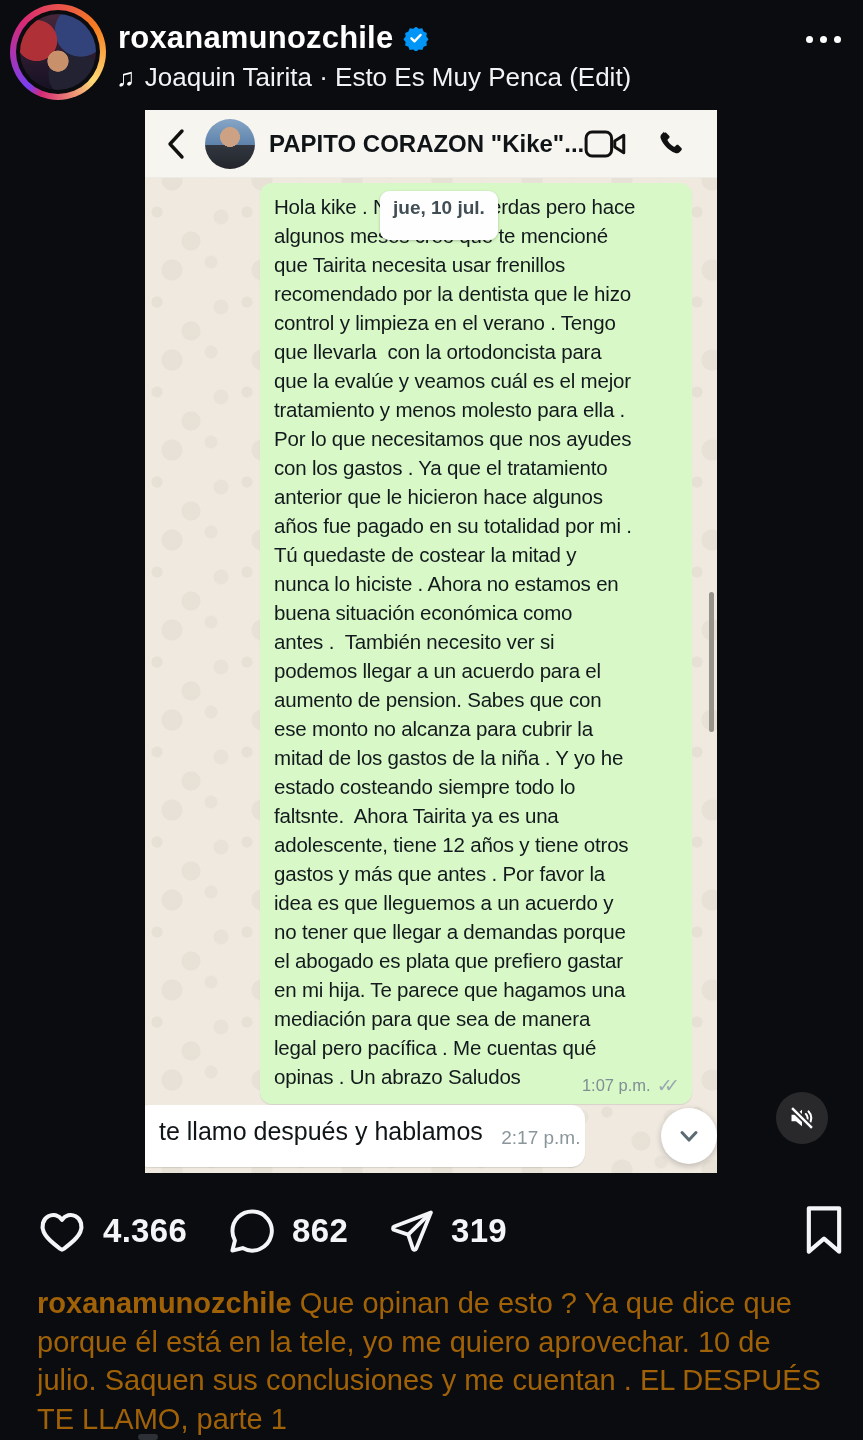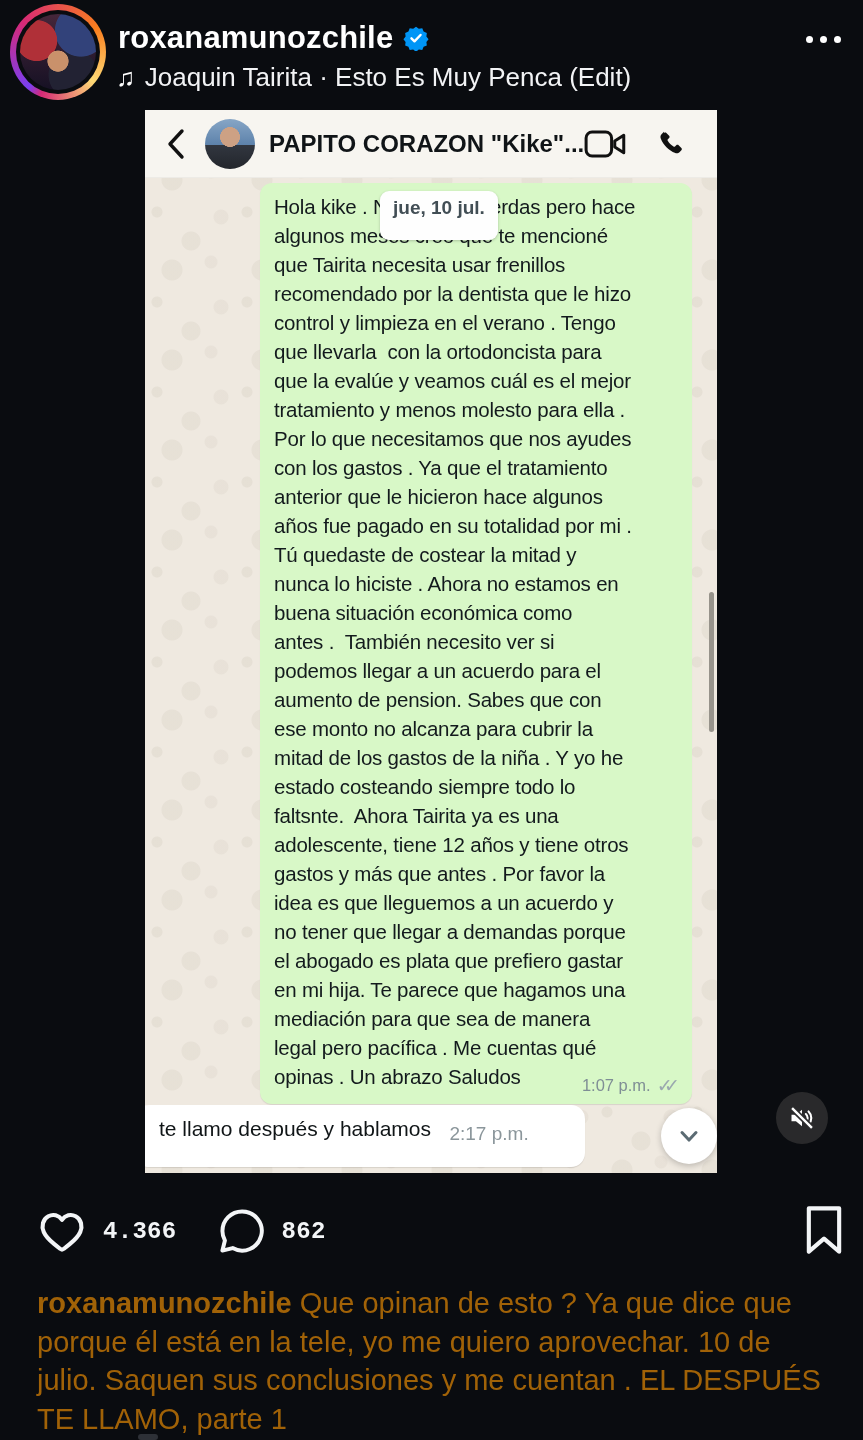--- a/index.html
+++ b/index.html
@@ -83,39 +83,39 @@
     background:#fefefe;border-radius:9px;box-shadow:0 1px 3px rgba(0,0,0,.22);
     font-size:19px;font-weight:600;color:#424e55;
   }
   .wa-scrollbar{position:absolute;left:564px;top:482px;width:5px;height:140px;background:#97938b;border-radius:3px;}
 
   .msg-in{
     position:absolute;left:-10px;top:995px;width:450px;height:62px;box-sizing:border-box;
     background:#ffffff;border-radius:14px;padding:12px 16px 0 24px;
     box-shadow:0 1px 1px rgba(0,0,0,.10);white-space:nowrap;
   }
-  .msg-in-text{font-size:21px;color:#101517;}
+  .msg-in-text{font-size:25px;color:#101517;}
   .msg-in-time{font-size:19px;color:#8b969b;margin-left:14px;position:relative;top:4px;margin-top:16px;}
 
   .scroll-fab{
     position:absolute;left:516px;top:998px;width:56px;height:56px;border-radius:50%;
     background:#fff;box-shadow:0 2px 6px rgba(0,0,0,.22);
     display:flex;align-items:center;justify-content:center;
   }
 
   
   .mute-btn{
     position:absolute;left:776px;top:1092px;width:52px;height:52px;border-radius:50%;
     background:rgba(44,44,46,.92);display:flex;align-items:center;justify-content:center;
   }
 
   
   .action-bar{position:absolute;left:36px;top:1202px;right:0;height:58px;display:flex;align-items:center;}
   .act{display:flex;align-items:center;gap:15px;margin-right:40px;}
-  .act-count{font-size:24px;font-weight:600;color:#f3f5f7;letter-spacing:.3px;font-family:Liberation Mono, monospace;}
+  .act-count{font-size:33px;font-weight:600;color:#f3f5f7;letter-spacing:.3px;}
   .save-btn{position:absolute;right:16px;top:1204px;}
 
   
   .caption{position:absolute;left:37px;top:1284px;width:800px;font-size:29px;line-height:38.5px;color:#a16207;}
   .cap-user{font-weight:700;margin-right:8px;}
 
   .cut-dash{position:absolute;left:138px;top:1434px;width:20px;height:6px;border-radius:3px;background:#4a4f55;opacity:.55;}
 </style>
 </head>
 <body>
@@ -233,20 +233,27 @@
       <path d="M12 20.6C11.7 20.6 5.3 16.3 3.6 12.5 2.4 9.8 3.1 6.6 5.7 5.2c2.2-1.2 4.8-.5 6.3 1.6 1.5-2.1 4.1-2.8 6.3-1.6 2.6 1.4 3.3 4.6 2.1 7.3-1.7 3.8-8.1 8.1-8.4 8.1z" fill="none" stroke="#f3f5f7" stroke-width="1.9" stroke-linejoin="round"></path>
     </svg>
     <span class="act-count">4.366</span>
   </div>
   <div class="act">
     <svg width="50" height="50" viewBox="0 0 24 24">
       <path d="M12 2.6A9.4 9.4 0 0 0 2.6 12a9.3 9.3 0 0 0 1.2 4.6L2.6 21.4l4.9-1.2A9.4 9.4 0 1 0 12 2.6z" fill="none" stroke="#f3f5f7" stroke-width="1.9" stroke-linejoin="round"></path>
     </svg>
     <span class="act-count">862</span>
   </div>
+  <div class="act">
+    <svg width="48" height="48" viewBox="0 0 24 24">
+      <path d="M21.5 2.7 3.1 9.8c-.8.3-.8 1.5.1 1.7l6.9 2.3 2.3 6.9c.2.9 1.4.9 1.7.1L21.5 2.7z" fill="none" stroke="#f3f5f7" stroke-width="1.9" stroke-linejoin="round"></path>
+      <line x1="10.1" y1="13.8" x2="21.5" y2="2.7" stroke="#f3f5f7" stroke-width="1.9"></line>
+    </svg>
+    <span class="act-count">319</span>
+  </div>
 </div>
 <div class="save-btn">
   <svg width="46" height="52" viewBox="0 0 20 24">
     <path d="M3 2h14v20l-7-6-7 6V2z" fill="none" stroke="#f3f5f7" stroke-width="1.9" stroke-linejoin="round"></path>
   </svg>
 </div>
 
 <div class="caption">
   <span class="cap-user">roxanamunozchile</span><span>Que opinan de esto ? Ya que dice que porque él está en la tele, yo me quiero aprovechar. 10 de julio.  Saquen sus conclusiones y me cuentan . EL DESPUÉS TE LLAMO, parte 1</span>
 </div>

